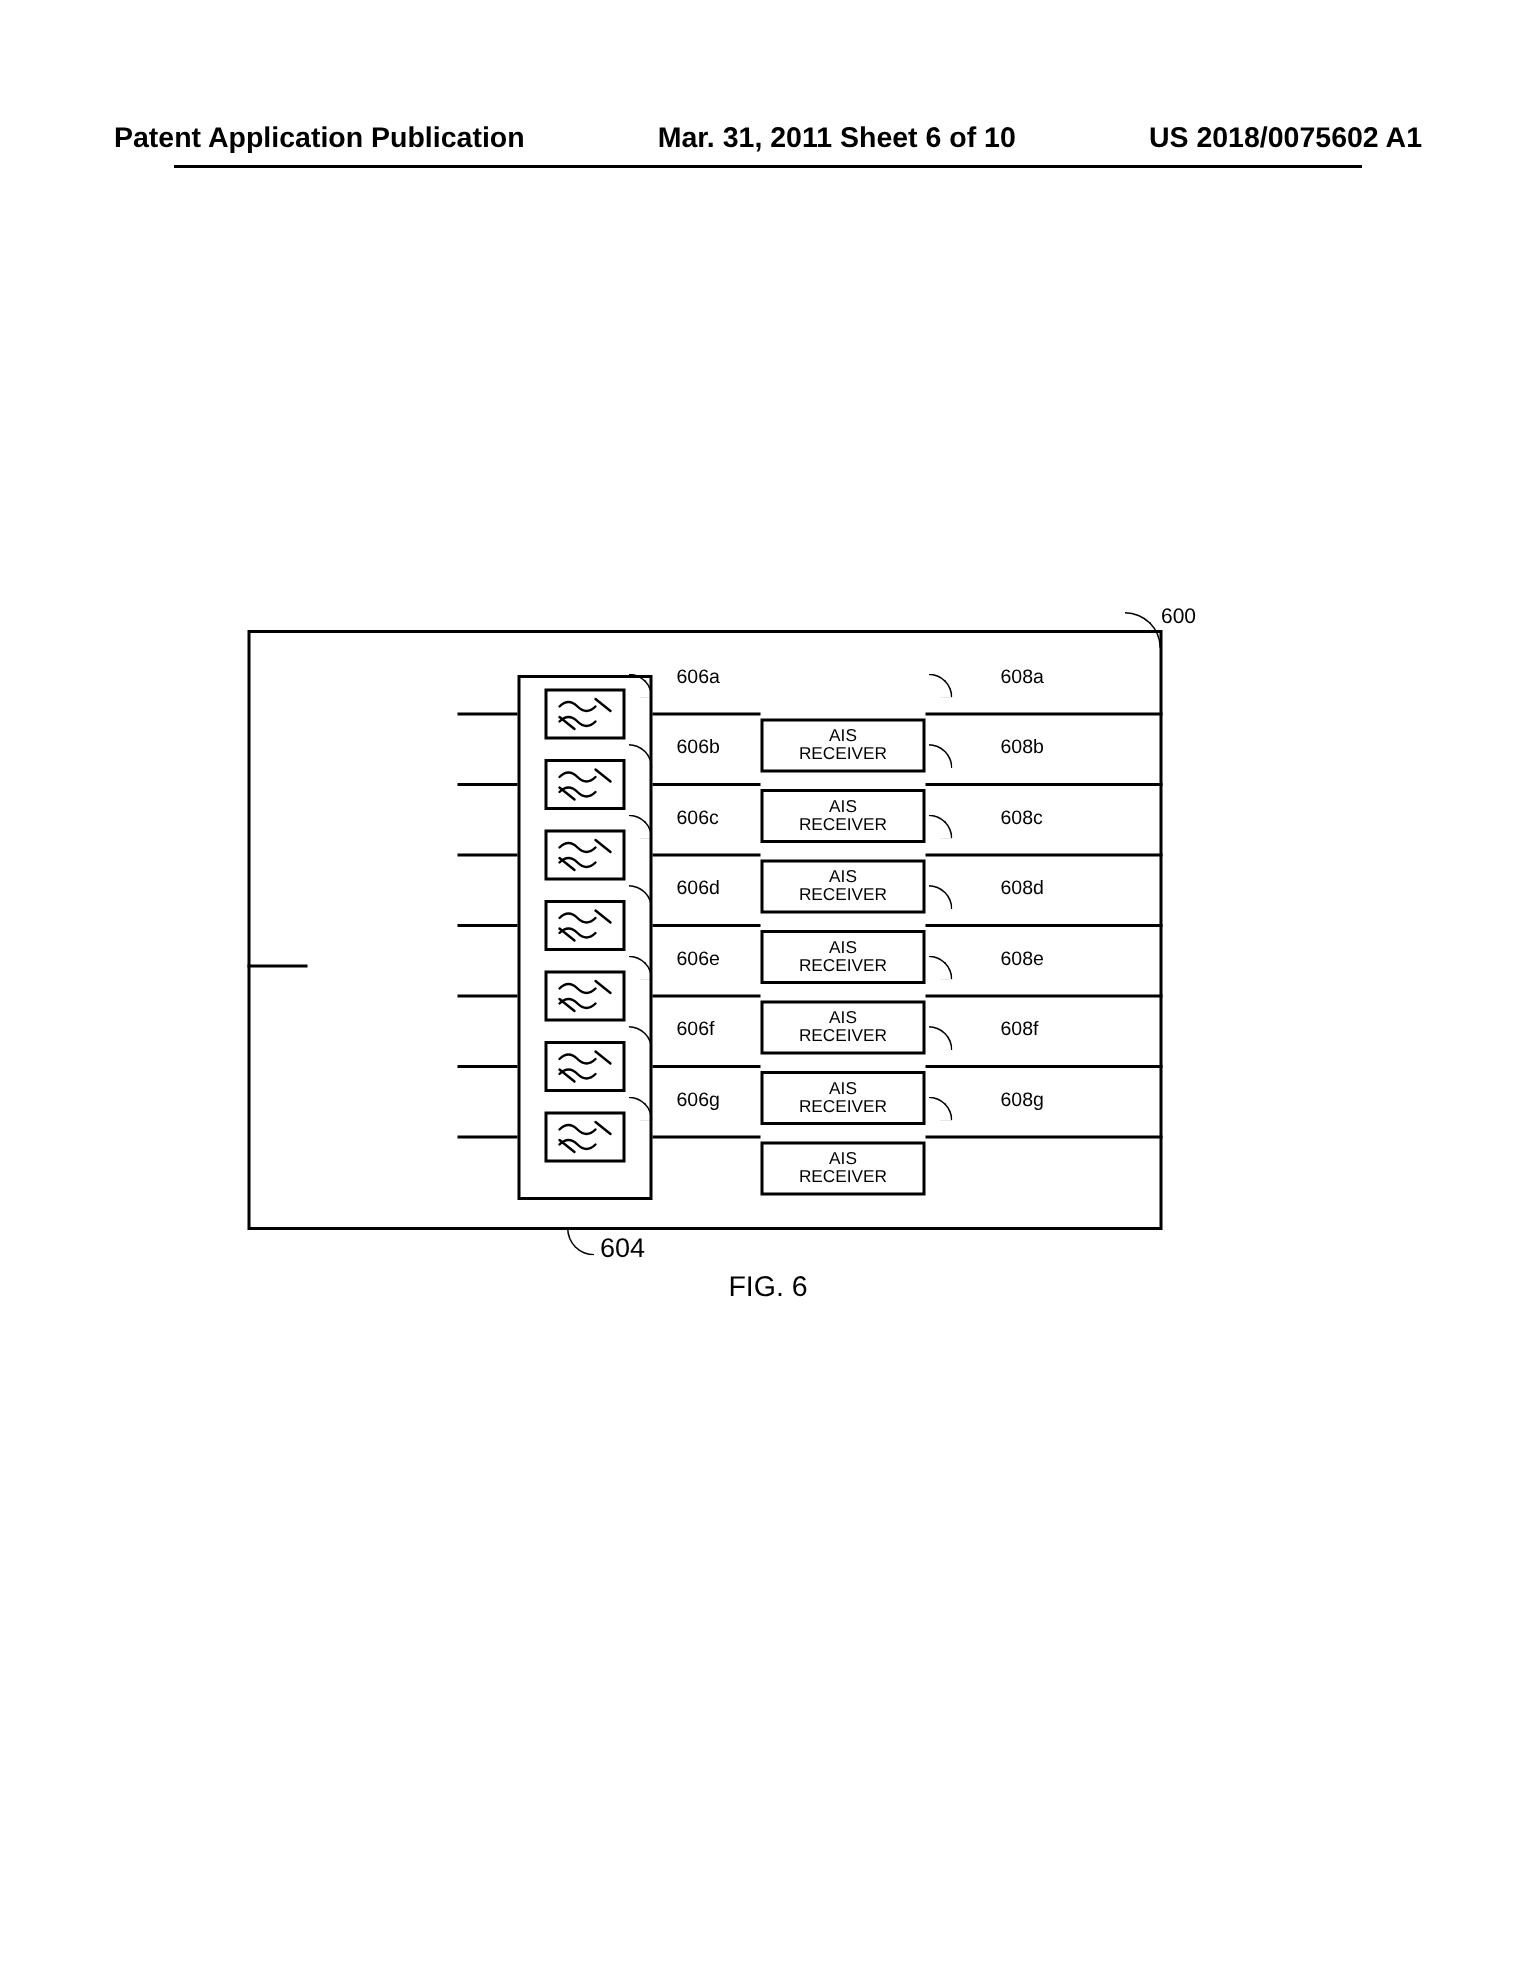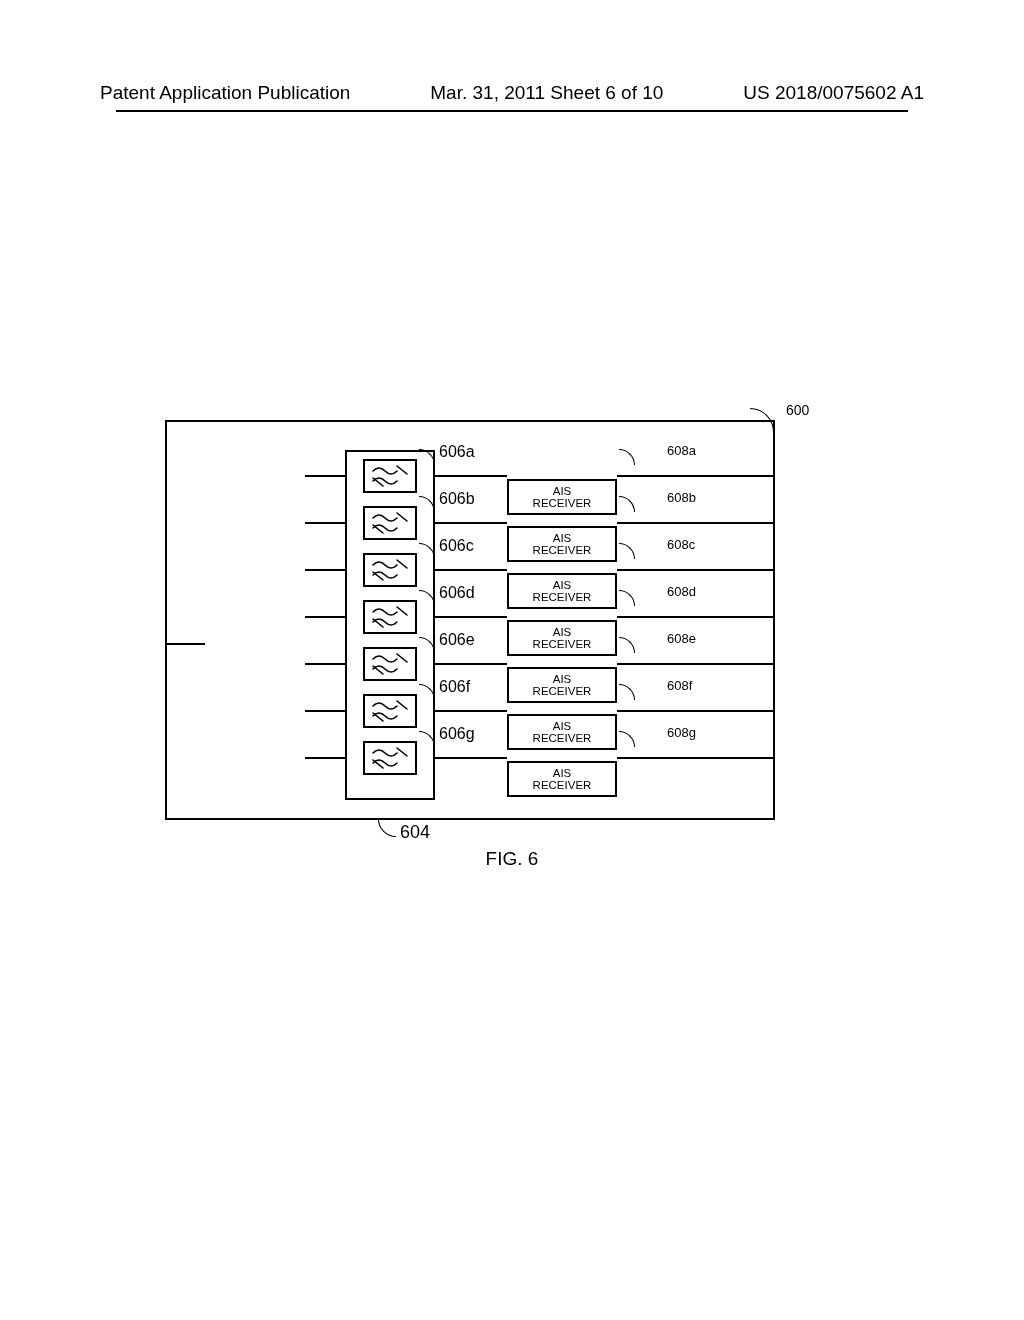--- a/index.html
+++ b/index.html
@@ -12,22 +12,22 @@
     color: #000;
     position: relative;
   }
   .header {
     position: absolute;
     top: 82px;
     left: 0;
     width: 1024px;
     display: flex;
     justify-content: space-between;
-    padding: 0 100px;
-    font-weight: normal;
+    padding: 0 76px;
+    font-weight: bold;
     font-size: 19px;
   }
   .hr {
     position: absolute;
     top: 110px;
     left: 116px;
     width: 792px;
     border-top: 2px solid #000;
   }
   .stage {
@@ -140,22 +140,22 @@
   }
   .filter-leader .ldr {
     width: 16px;
     height: 16px;
     border-right: 1.5px solid #000;
     border-top: 1.5px solid #000;
     border-top-right-radius: 16px;
     margin-top: 6px;
   }
   .filter-leader .txt {
-    font-size: 16px;
-    margin-left: 4px;
+    font-size: 13px;
+    margin-left: 16px;
   }
   .mid-line {
     position: absolute;
     left: 270px;
     width: 72px;
     top: 22px;
     height: 2px;
     background: #000;
   }
   .ais {
@@ -211,21 +211,21 @@
   .sys-leader .ldr {
     width: 24px;
     height: 24px;
     border-right: 1.5px solid #000;
     border-top: 1.5px solid #000;
     border-top-right-radius: 24px;
     margin-top: 6px;
   }
   .sys-leader .txt {
     font-size: 14px;
-    margin-left: 12px;
+    margin-left: 0;
   }
   .figcap {
     position: absolute;
     left: 0;
     width: 1024px;
     top: 848px;
     text-align: center;
     font-size: 19px;
   }
   .figcap span { }

